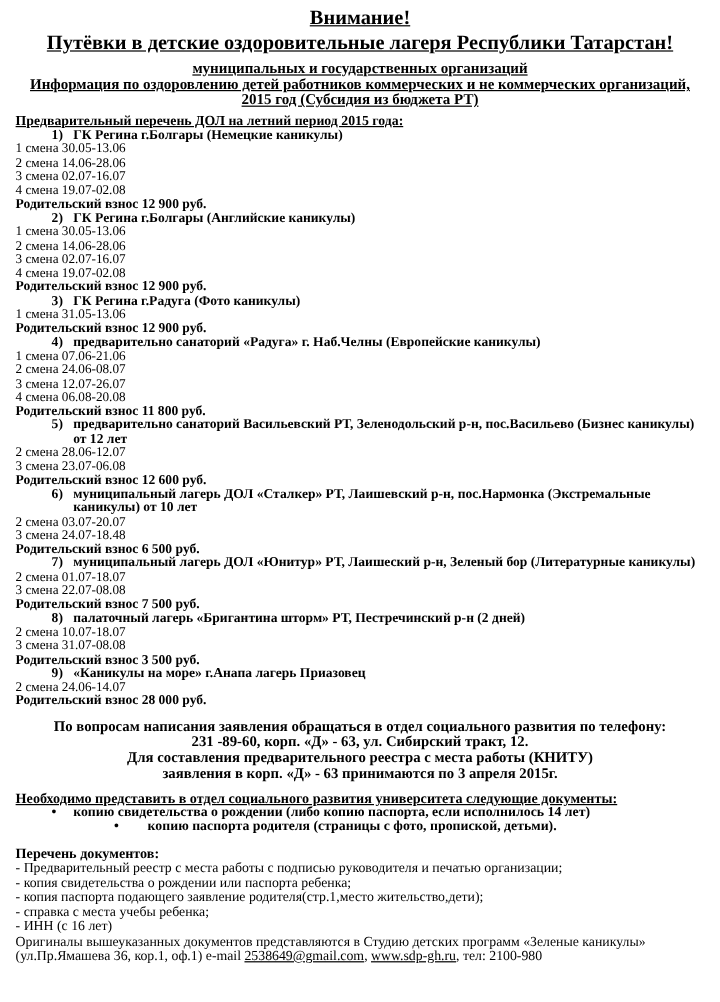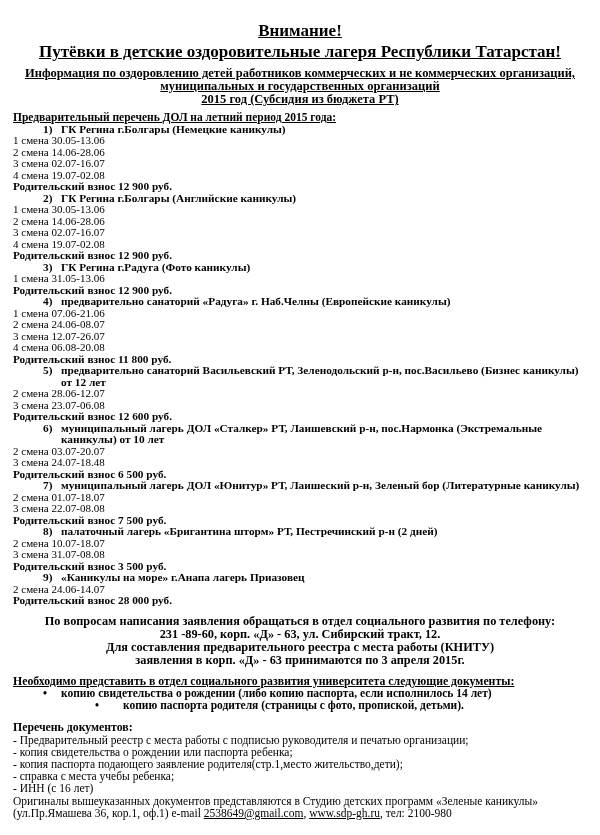--- a/index.html
+++ b/index.html
@@ -3,21 +3,21 @@
 <meta charset="utf-8">
 <style>
   * { margin:0; padding:0; box-sizing:border-box; }
   html,body { background:#fff; }
   body {
     width:600px; height:835px; overflow:hidden;
     color:#000;
     font-family:"Liberation Serif","DejaVu Serif",serif;
     font-size:11px; line-height:11.5px;
   }
-  .page { padding:20px 13px 0 13px; }
+  .page { padding:4px 13px 0 13px; }
 
   .title-1, .title-2 {
     text-align:center; font-weight:bold; font-size:17px; line-height:21px;
     text-decoration:underline;
   }
   .subtitle-block { margin-top:5px; }
   .subtitle-line {
     text-align:center; font-weight:bold; font-size:12.5px; line-height:13.2px;
     text-decoration:underline;
   }
@@ -55,22 +55,22 @@
 </style>
 </head>
 <body>
 
 <div class="page">
 
   <div class="title-1">Внимание!</div>
   <div class="title-2">Путёвки в детские оздоровительные лагеря Республики Татарстан!</div>
 
   <div class="subtitle-block">
+    <div class="subtitle-line">муниципальных и государственных организаций</div>
     <div class="subtitle-line">Информация по оздоровлению детей работников коммерческих и не коммерческих организаций,</div>
-    <div class="subtitle-line">муниципальных и государственных организаций</div>
     <div class="subtitle-line">2015 год (Субсидия из бюджета РТ)</div>
   </div>
 
   <div class="list-header">Предварительный перечень ДОЛ на летний период 2015 года:</div>
 
   <div>
 
     <div class="camp">
       <div class="camp-header">
         <span class="camp-num">1)</span>

